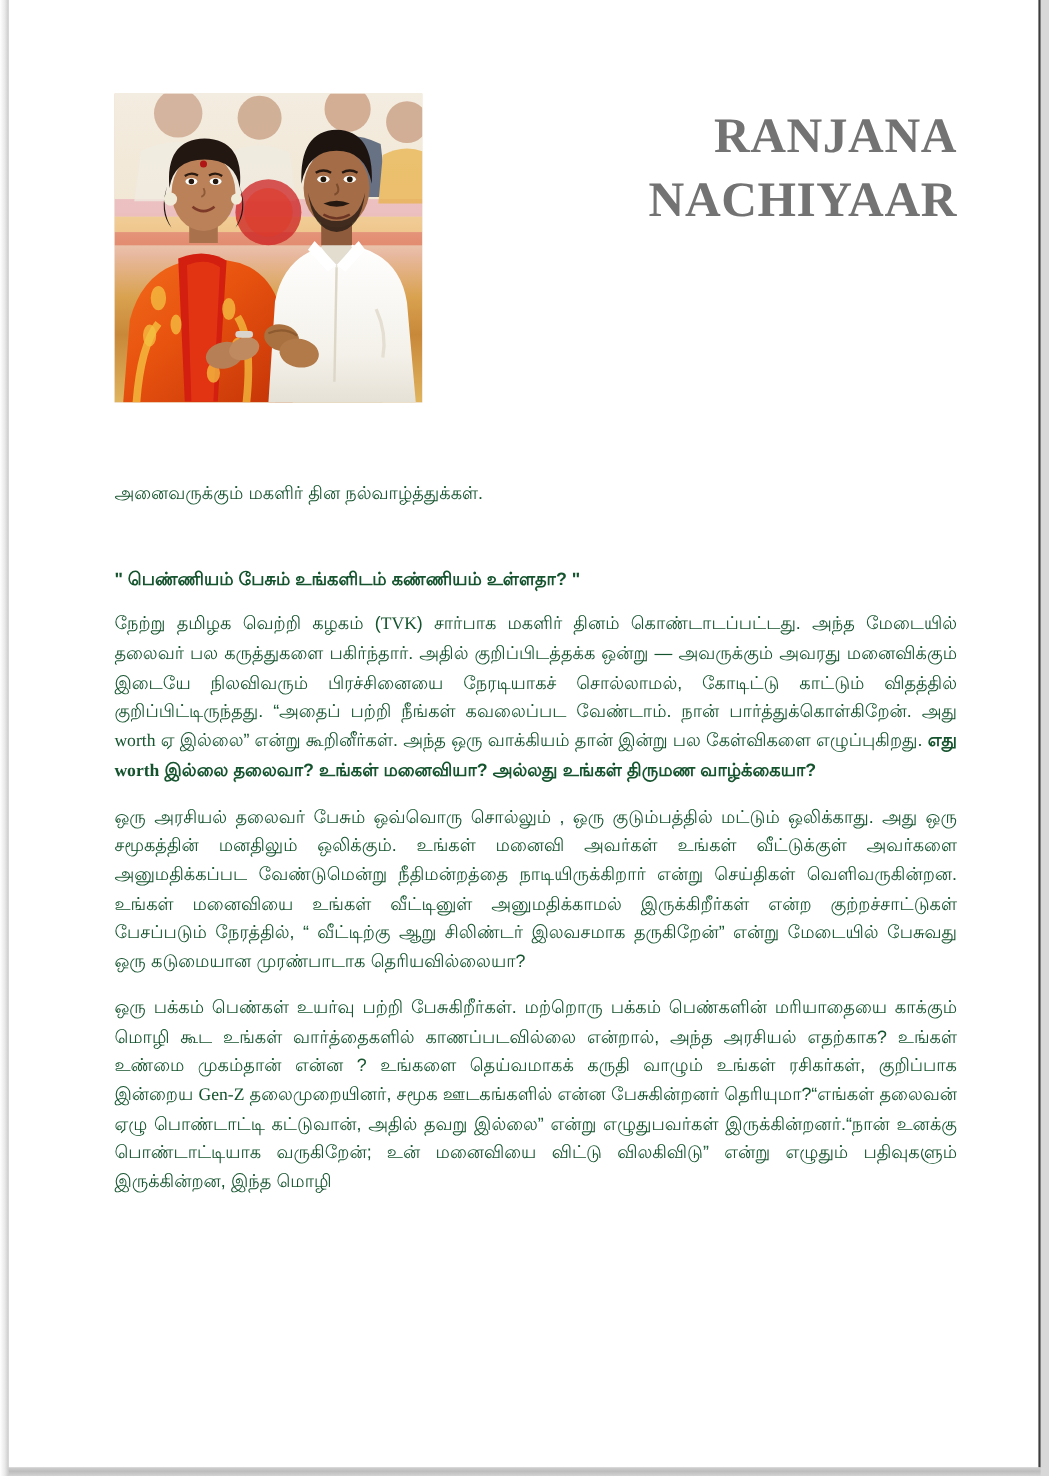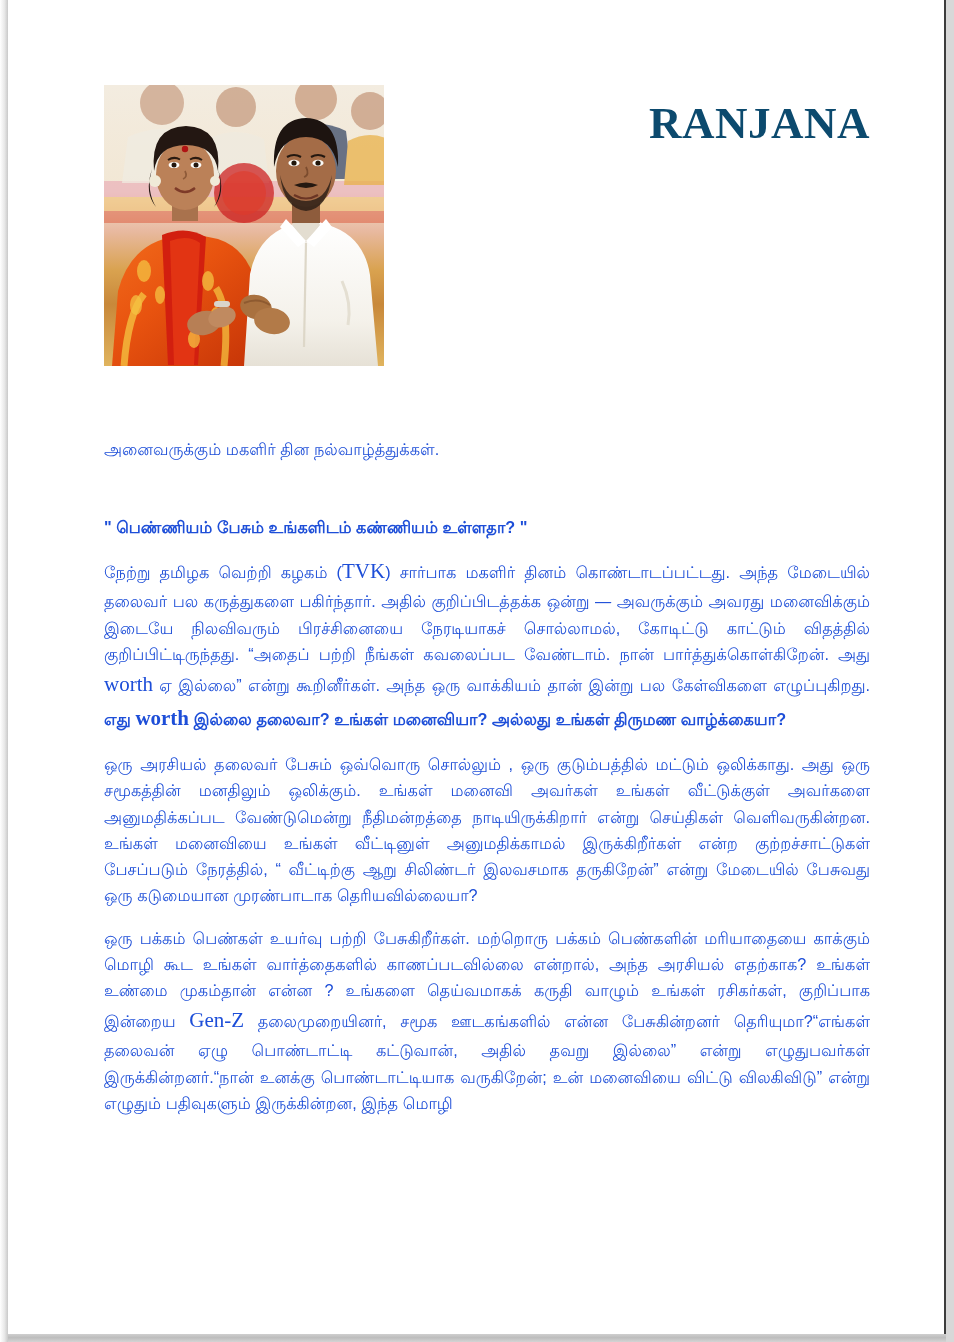--- a/index.html
+++ b/index.html
@@ -83,21 +83,21 @@
     letter-spacing: 0.5px;
   }
   .doc-title .l2 { display: block; }
 
   
   .content {
     position: absolute;
     left: 96px;
     top: 436px;
     width: 766px;
-    color: #1d4ed8;
+    color: #14532d;
   }
 
   p.para {
     margin: 0 0 16px 0;
     font-family: "Liberation Sans", "DejaVu Sans", sans-serif;
     font-size: 16.2px;
     line-height: 1.62;
     text-align: justify;
     text-justify: inter-word;
     word-spacing: 0.2px;
@@ -109,21 +109,21 @@
     font-family: "Liberation Sans", "DejaVu Sans", sans-serif;
     font-size: 16.2px;
     line-height: 1.62;
     font-weight: bold;
     text-align: left;
   }
 
   b.bold-run { font-weight: bold; margin-top: 48px; }
   span.latin {
     font-family: "Liberation Serif", "DejaVu Serif", serif;
-    font-size: 21px;
+    font-size: 16px;
   }
   b.bold-run span.latin { font-weight: bold; }
 
   .gap-1 { height: 22px; }
   .gap-2 { height: 14px; }
 </style>
 </head>
 <body>
 
 <div class="viewer">
@@ -269,22 +269,23 @@
               <ellipse cx="152" cy="222" rx="16" ry="12" fill="#a9713f" transform="rotate(14 152 222)"></ellipse>
               <ellipse cx="168" cy="236" rx="18" ry="13" fill="#b27a48" transform="rotate(10 168 236)"></ellipse>
               <path d="M140 218 q14 -6 26 2" stroke="#8e5a30" stroke-width="2" fill="none"></path>
 
               <path d="M238 196 q10 22 6 44" stroke="#e4dfd2" stroke-width="3" fill="none"></path>
             </g>
           </g>
         </svg>
       </div>
 
-      <div class="doc-title" style="color: #0c4a6e;">
+      <div class="doc-title" style="color: #737373;">
         <span>RANJANA</span>
+        <span class="l2">NACHIYAAR</span>
       </div>
 
     </div>
 
     <div class="content">
 
       <p class="para nojust">அனைவருக்கும் மகளிர் தின நல்வாழ்த்துக்கள்.</p>
 
       <div class="gap-1"></div>
 

